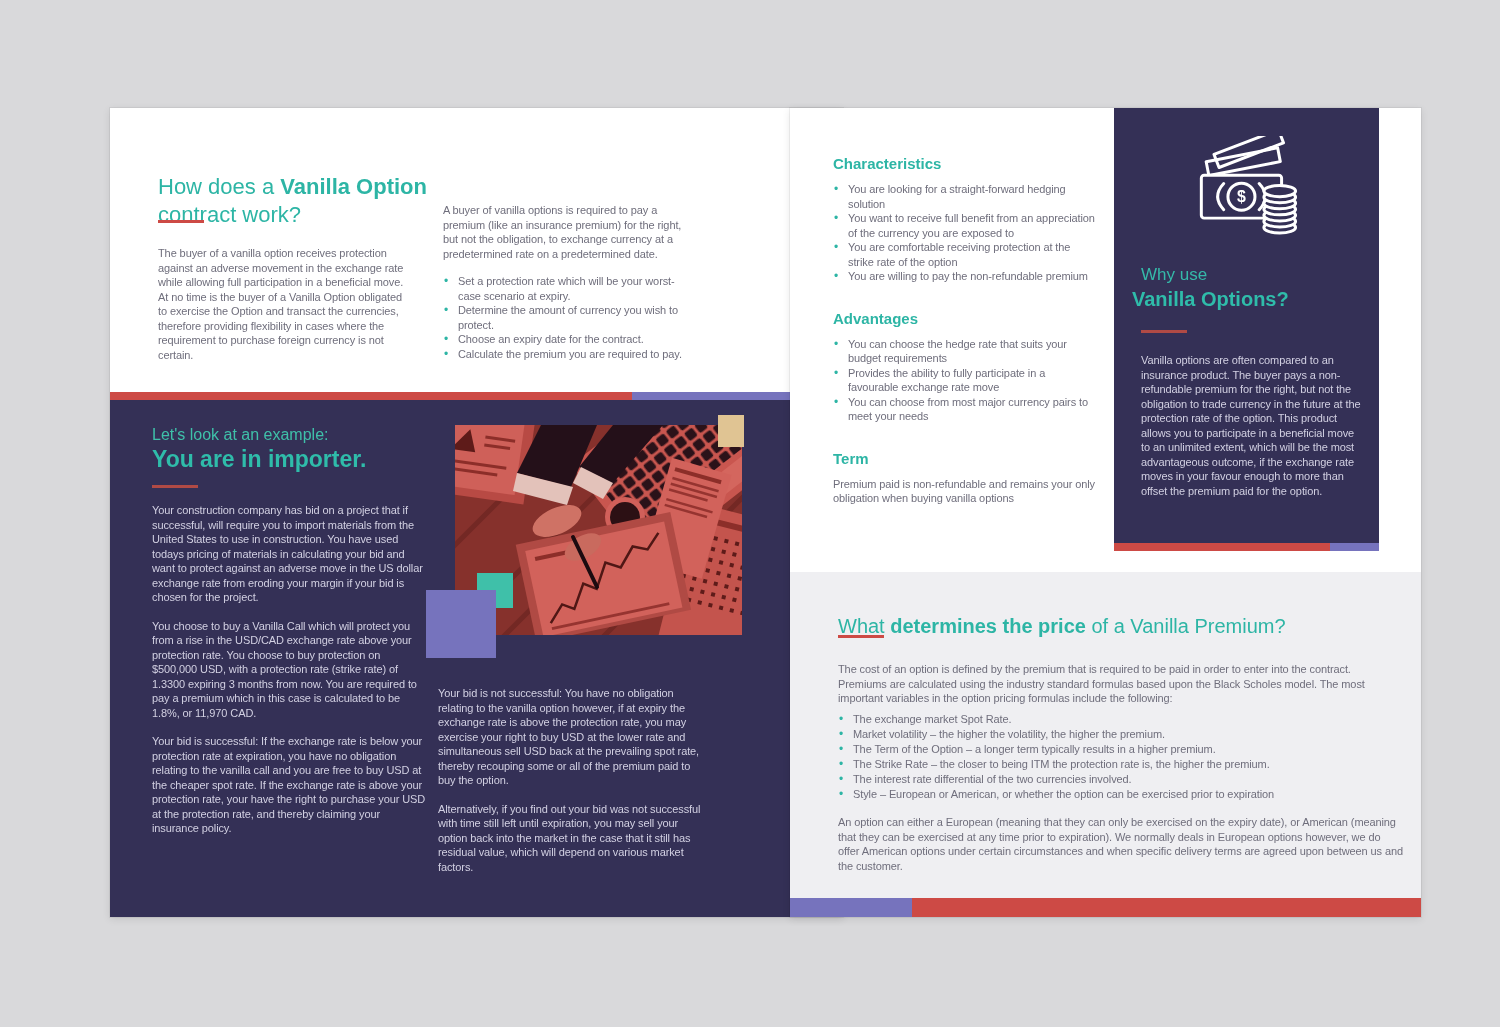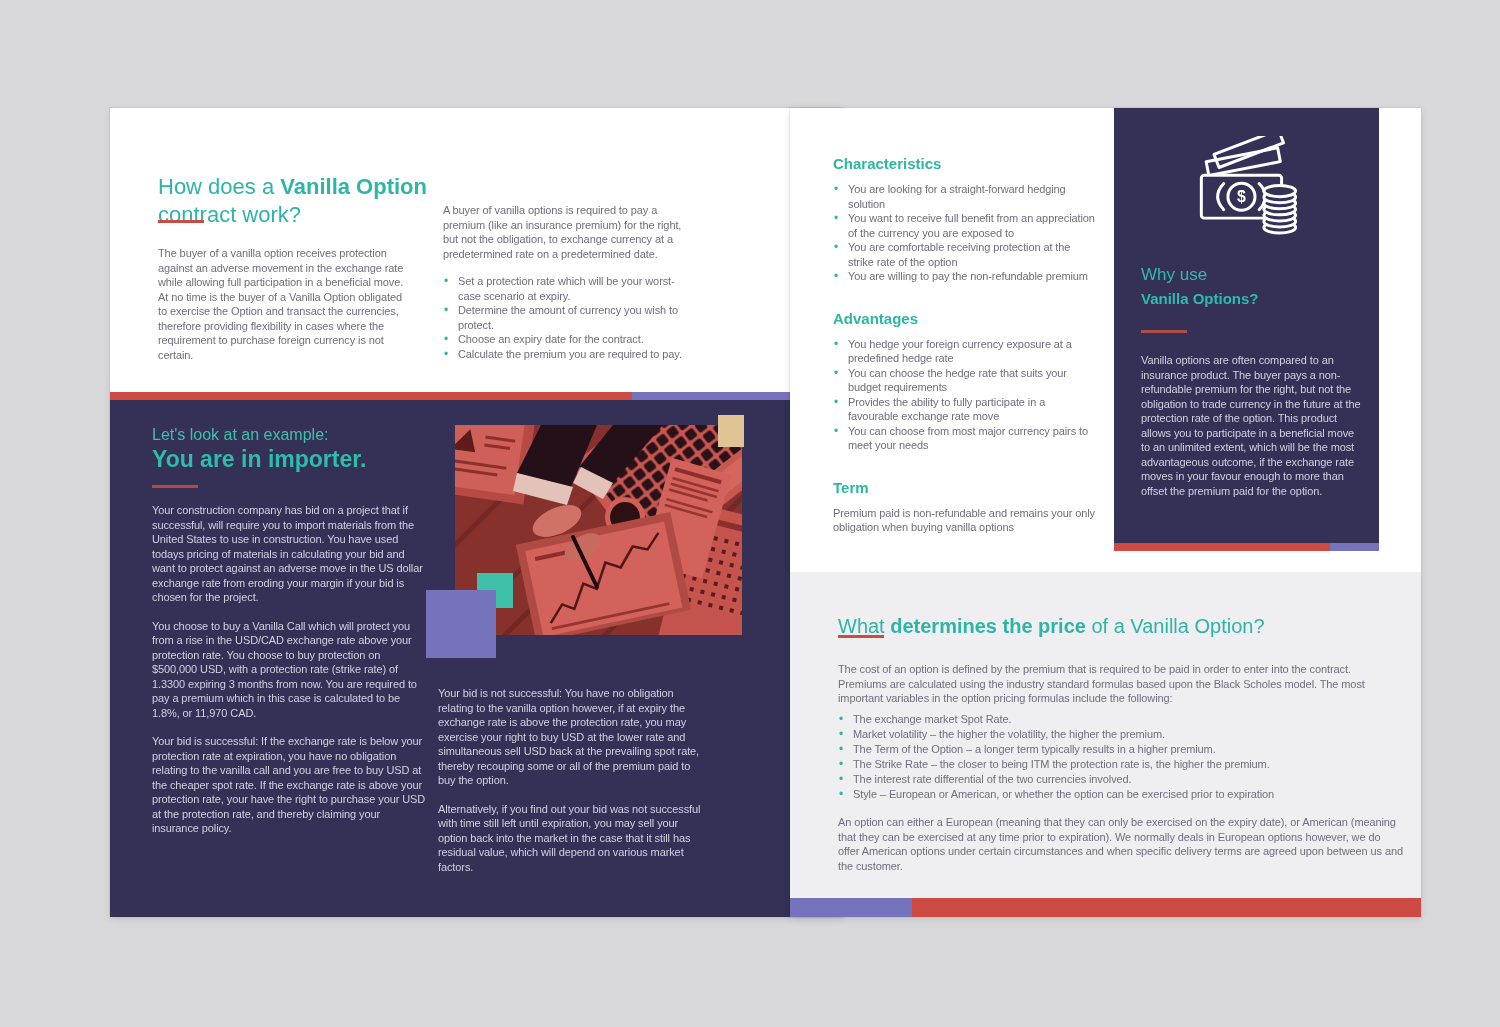--- a/index.html
+++ b/index.html
@@ -38,21 +38,21 @@
   .sq-teal{left:367px;top:173px;width:36px;height:35px;background:#3fc0a9;}
   .sq-purple{left:316px;top:190px;width:70px;height:68px;background:#7673bd;}
   
   .rp-leftcol{position:absolute;left:43px;top:47px;width:262px;}
   .rp-leftcol h3{margin:0 0 10px 0;font-size:15px;color:#2db5a5;font-weight:700;}
   .rp-leftcol .gap{height:26px;}
   .rp-panel{position:absolute;left:324px;top:0;width:265px;height:435px;background:#343056;color:#d2d0e2;}
   .rp-panel-bar{position:absolute;left:324px;top:435px;width:265px;height:8px;display:flex;}
   .panel-icon{position:absolute;left:78px;top:28px;width:112px;height:118px;}
   .panel-kicker{position:absolute;left:27px;top:155px;font-size:17px;line-height:24px;color:#35b9a9;}
-  .panel-title{position:absolute;left:27px;top:179px;font-size:15px;line-height:24px;font-weight:700;color:#2fbcaa;}
+  .panel-title{position:absolute;left:18px;top:179px;font-size:20px;line-height:24px;font-weight:700;color:#2fbcaa;}
   .panel-redline{position:absolute;left:27px;top:222px;background:#b04a45;}
   .panel-body{position:absolute;left:27px;top:245px;width:220px;}
   .rp-gray{position:absolute;left:0;top:464px;width:100%;height:326px;background:#efeff2;}
   .price-title{position:absolute;left:48px;top:26px;font-size:20px;font-weight:400;color:#2db5a5;}
   .price-title b{font-weight:700;}
   .price-redline{position:absolute;left:48px;top:63px;}
   .price-intro{position:absolute;left:48px;top:90px;width:562px;}
   .price-list{position:absolute;left:48px;top:140px;width:562px;}
   .price-list li{line-height:15px;}
   .price-outro{position:absolute;left:48px;top:243px;width:566px;}
@@ -187,21 +187,20 @@
       <h3>Characteristics</h3>
       <ul class="dotlist body-txt">
         <li>You are looking for a straight-forward hedging solution</li>
         <li>You want to receive full benefit from an appreciation of the currency you are exposed to</li>
         <li>You are comfortable receiving protection at the strike rate of the option</li>
         <li>You are willing to pay the non-refundable premium</li>
       </ul>
       <div class="gap"></div>
       <h3>Advantages</h3>
       <ul class="dotlist body-txt">
-        <li>You hedge your foreign currency exposure at a predefined hedge rate</li>
         <li>You can choose the hedge rate that suits your budget requirements</li>
         <li>Provides the ability to fully participate in a favourable exchange rate move</li>
         <li>You can choose from most major currency pairs to meet your needs</li>
       </ul>
       <div class="gap"></div>
       <h3>Term</h3>
       <p class="body-txt">Premium paid is non-refundable and remains your only obligation when buying vanilla options</p>
     </div>
 
     <div class="rp-panel">
@@ -229,21 +228,21 @@
       <div class="panel-title">Vanilla Options?</div>
       <div class="redline panel-redline"></div>
       <p class="body-txt panel-body">Vanilla options are often compared to an insurance product. The buyer pays a non-refundable premium for the right, but not the obligation to trade currency in the future at the protection rate of the option. This product allows you to participate in a beneficial move to an unlimited extent, which will be the most advantageous outcome, if the exchange rate moves in your favour enough to more than offset the premium paid for the option.</p>
     </div>
     <div class="rp-panel-bar">
       <div class="seg-red" style="width:216px;background:#cd4a45"></div>
       <div class="seg-purple" style="flex:1;background:#7673bd"></div>
     </div>
 
     <div class="rp-gray">
-      <h2 class="price-title"><span>What </span><b>determines the price</b><span> of a Vanilla Option?</span></h2>
+      <h2 class="price-title"><span>What </span><b>determines the price</b><span> of a Vanilla Premium?</span></h2>
       <div class="redline price-redline"></div>
       <p class="body-txt price-intro">The cost of an option is defined by the premium that is required to be paid in order to enter into the contract. Premiums are calculated using the industry standard formulas based upon the Black Scholes model. The most important variables in the option pricing formulas include the following:</p>
       <ul class="dotlist body-txt price-list">
         <li>The exchange market Spot Rate.</li>
         <li>Market volatility – the higher the volatility, the higher the premium.</li>
         <li>The Term of the Option – a longer term typically results in a higher premium.</li>
         <li>The Strike Rate – the closer to being ITM the protection rate is, the higher the premium.</li>
         <li>The interest rate differential of the two currencies involved.</li>
         <li>Style – European or American, or whether the option can be exercised prior to expiration</li>
       </ul>

